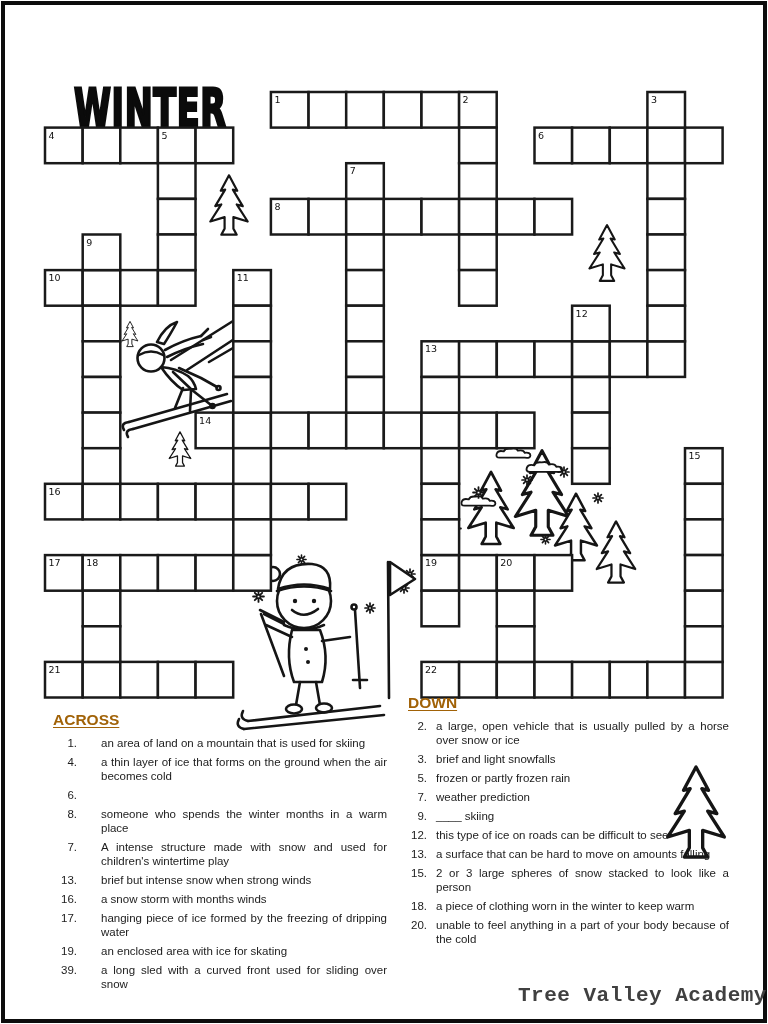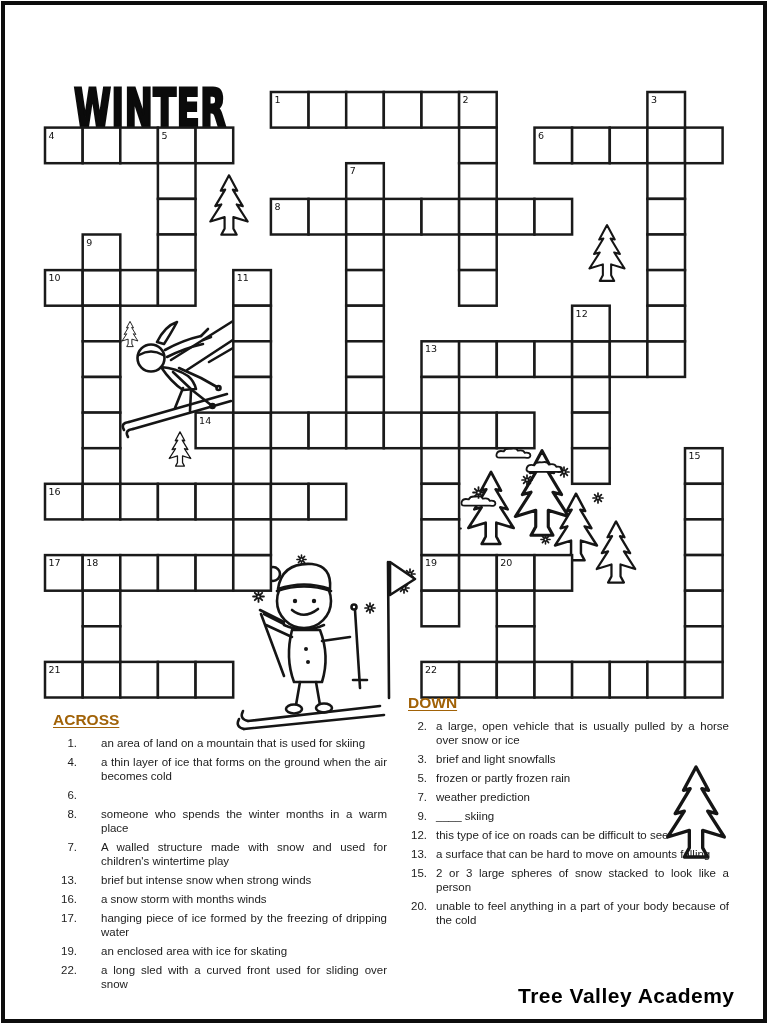--- a/index.html
+++ b/index.html
@@ -290,40 +290,40 @@
         </div>
         <div class="clue">
           <span class="n">6.</span>
         </div>
         <div class="clue">
           <span class="n">8.</span>
           <span class="t">someone who spends the winter months in a warm place</span>
         </div>
         <div class="clue">
           <span class="n">7.</span>
-          <span class="t">A walled structure made with snow and used for children's wintertime play</span>
+          <span class="t">A intense structure made with snow and used for children's wintertime play</span>
         </div>
         <div class="clue">
           <span class="n">13.</span>
           <span class="t">brief but intense snow when strong winds</span>
         </div>
         <div class="clue">
           <span class="n">16.</span>
           <span class="t">a snow storm with months winds</span>
         </div>
         <div class="clue">
           <span class="n">17.</span>
           <span class="t">hanging piece of ice formed by the freezing of dripping water</span>
         </div>
         <div class="clue">
           <span class="n">19.</span>
           <span class="t">an enclosed area with ice for skating</span>
         </div>
         <div class="clue">
-          <span class="n">22.</span>
+          <span class="n">39.</span>
           <span class="t">a long sled with a curved front used for sliding over snow</span>
         </div>
       </div>
   </section>
 
   <section class="clues down">
     <h2>DOWN</h2>
     <div id="down-list">
         <div class="clue">
           <span class="n">2.</span>
@@ -351,20 +351,24 @@
         </div>
         <div class="clue">
           <span class="n">13.</span>
           <span class="t">a surface that can be hard to move on amounts falling</span>
         </div>
         <div class="clue">
           <span class="n">15.</span>
           <span class="t">2 or 3 large spheres of snow stacked to look like a person</span>
         </div>
         <div class="clue">
+          <span class="n">18.</span>
+          <span class="t">a piece of clothing worn in the winter to keep warm</span>
+        </div>
+        <div class="clue">
           <span class="n">20.</span>
           <span class="t">unable to feel anything in a part of your body because of the cold</span>
         </div>
       </div>
   </section>
 
-  <div class="brand" style="color: #000000;">Tree Valley Academy</div>
+  <div class="brand" style="color: #404040; font-family: Liberation Mono, monospace;">Tree Valley Academy</div>
 </div>
 
 </body></html>

